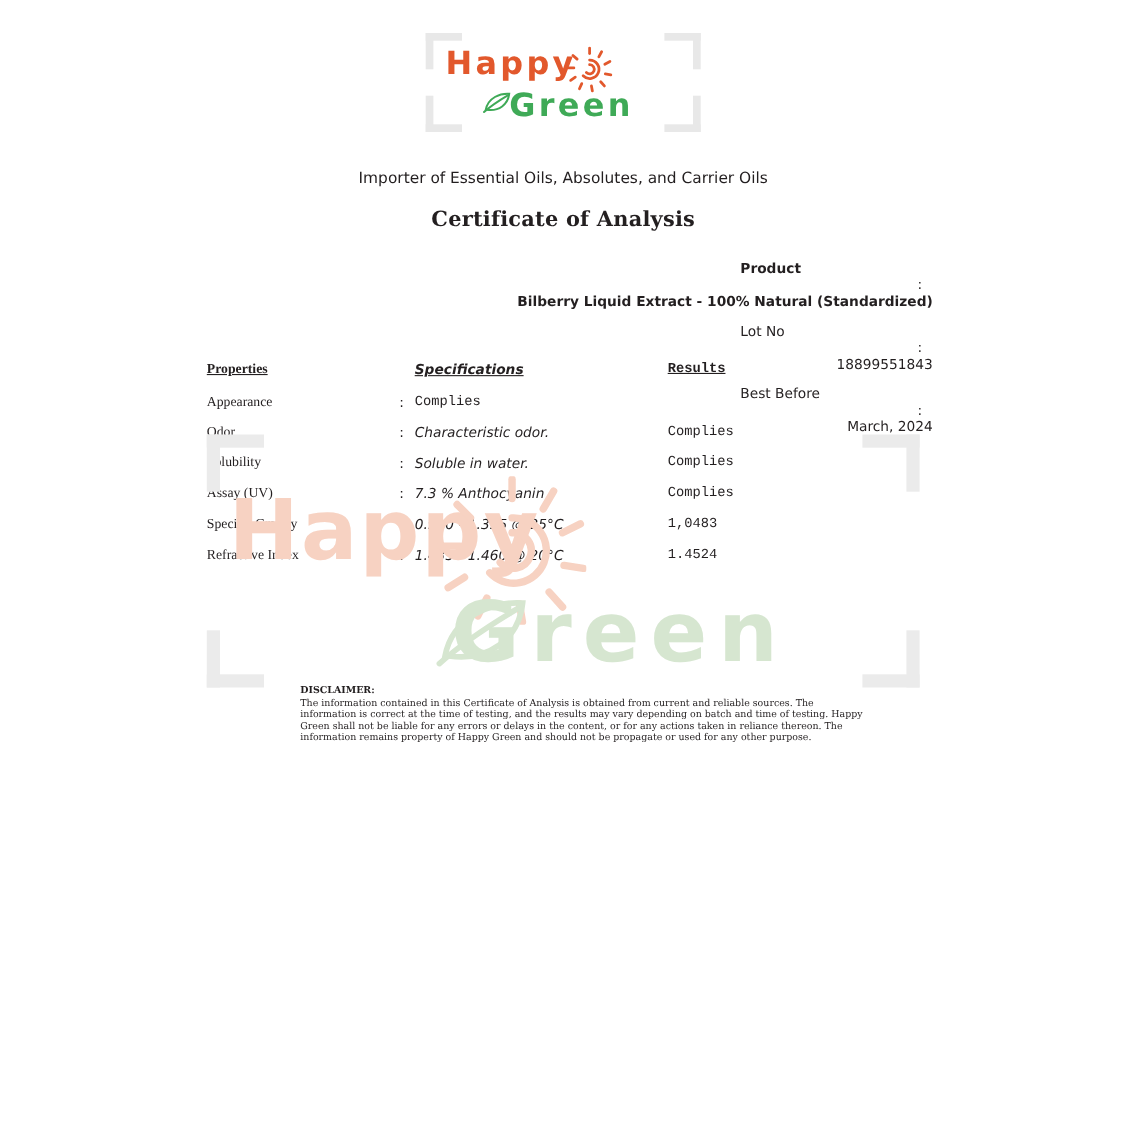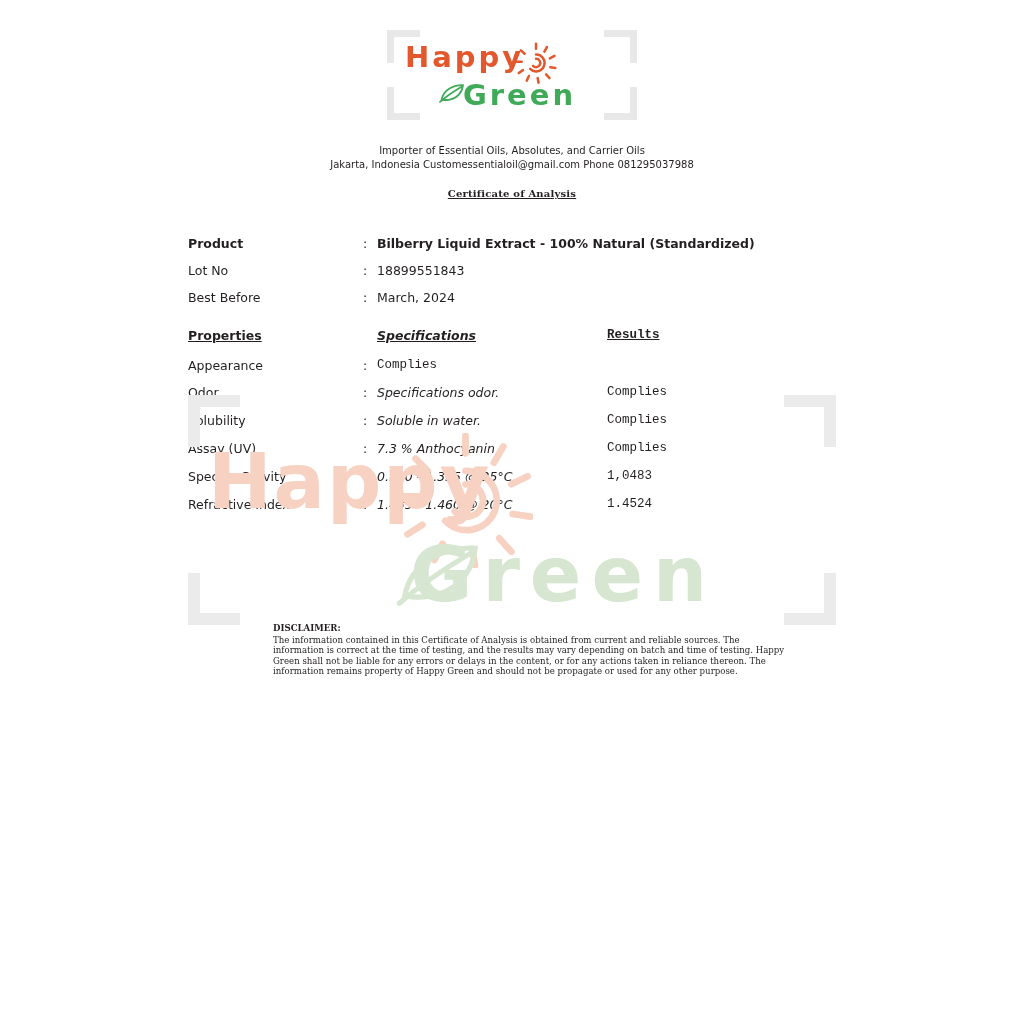--- a/index.html
+++ b/index.html
@@ -75,50 +75,50 @@
   }
   .logo-leaf {
     position: absolute;
     top: 52px;
     left: 52px;
     width: 26px;
     height: 22px;
   }
 
   .company-lines {
-    margin-top: 20px;
-    font-size: 10px;
+    margin-top: 31px;
+    font-size: 14px;
     line-height: 14px;
     color: #231f20;
   }
 
   
   .doc-title {
     position: absolute;
     top: 188px;
     width: 100%;
     text-align: center;
     font-family: "DejaVu Serif", serif;
-    font-size: 10px;
-    font-weight: bold;
-    text-decoration: underline;
+    font-size: 19px;
+    font-weight: bold;
     letter-spacing: .2px;
   }
 
   
   .info {
     position: absolute;
     top: 236px;
     left: 188px;
     width: 660px;
   }
   .row {
     display: flex;
     align-items: flex-end;
     margin-bottom: 12px;
+    flex-direction: column;
   }
   .row .c-label {
     width: 175px;
     font-size: 12.5px;
   }
   .row .c-colon {
     width: 14px;
     font-size: 12.5px;
   }
   .row .c-value {
@@ -134,21 +134,21 @@
     top: 328px;
     left: 188px;
     width: 700px;
   }
   .prow {
     display: flex;
     align-items: flex-start;
     margin-bottom: 12px;
     font-size: 12.5px;
   }
-  .prow .p-name  { width: 175px; }
+  .prow .p-name  { width: 175px; font-family: Liberation Serif, serif; }
   .prow .p-colon { width: 14px; }
   .prow .p-spec  { width: 230px; line-height: 16px; font-style: italic; }
   .prow .p-res   { width: 140px; font-family: Liberation Mono, monospace; }
   .prow.header { margin-bottom: 14px; }
   .prow.header .p-name,
   .prow.header .p-spec,
   .prow.header .p-res {
     font-weight: bold;
     text-decoration: underline;
   }
@@ -258,21 +258,20 @@
       <svg class="logo-leaf" viewBox="0 0 100 80">
         <path d="M10 66 C18 24 60 8 92 10 C88 48 56 72 14 66 Z" fill="none" stroke="#3faa57" stroke-width="7"></path>
         <path d="M4 74 C22 58 56 34 90 14" fill="none" stroke="#3faa57" stroke-width="7" stroke-linecap="round"></path>
       </svg>
 
       <span class="logo-green">Green</span>
     </div>
 
     <div class="company-lines">
       <div>Importer of Essential Oils, Absolutes, and Carrier Oils</div>
-      <div>Jakarta, Indonesia Customessentialoil@gmail.com Phone 081295037988</div>
     </div>
   </div>
 
   <div class="doc-title">Certificate of Analysis</div>
 
   <div class="info">
     <div class="row strong">
       <div class="c-label">Product</div>
       <div class="c-colon">:</div>
       <div class="c-value">Bilberry Liquid Extract - 100% Natural (Standardized)</div>
@@ -299,21 +298,21 @@
 
     <div class="prow">
       <div class="p-name">Appearance</div>
       <div class="p-colon">:</div>
       <div class="p-res">Complies</div>
     </div>
 
     <div class="prow">
       <div class="p-name">Odor</div>
       <div class="p-colon">:</div>
-      <div class="p-spec">Specifications odor.</div>
+      <div class="p-spec">Characteristic odor.</div>
       <div class="p-res">Complies</div>
     </div>
 
     <div class="prow">
       <div class="p-name">Solubility</div>
       <div class="p-colon">:</div>
       <div class="p-spec">Soluble in water.</div>
       <div class="p-res">Complies</div>
     </div>
 

